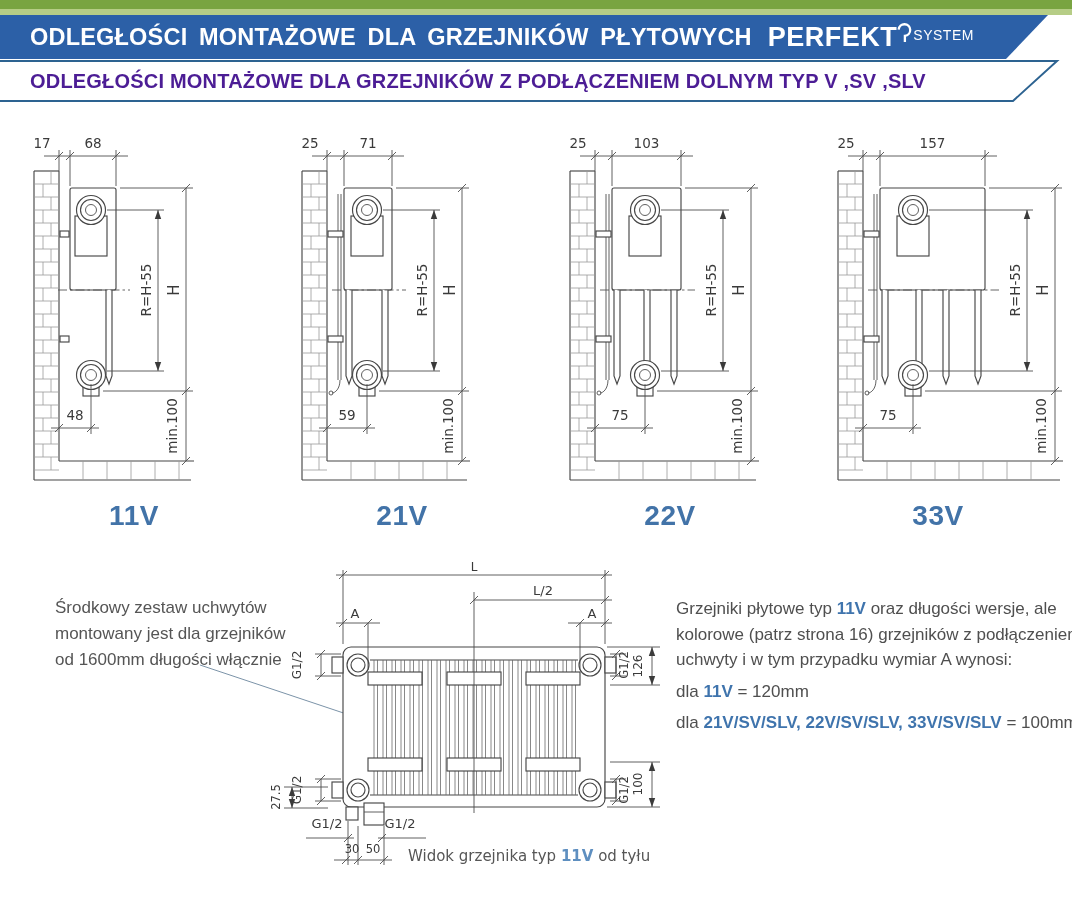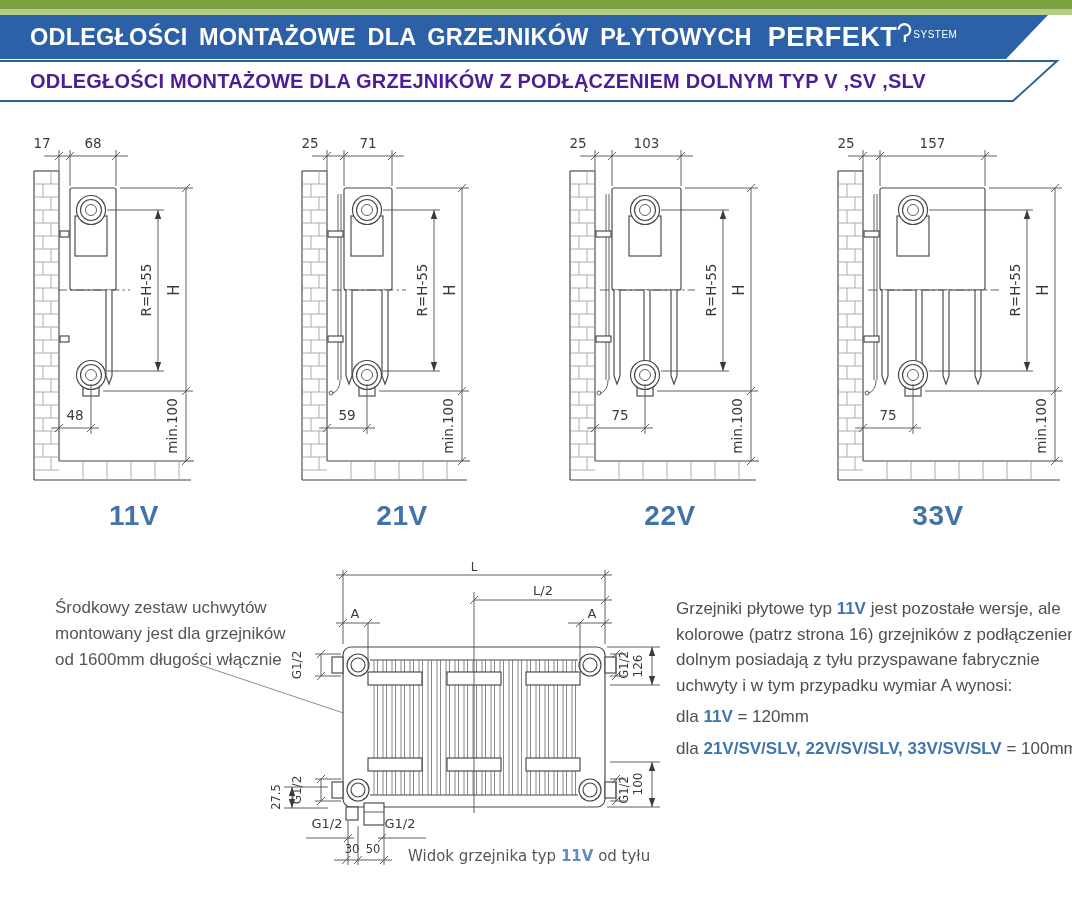--- a/index.html
+++ b/index.html
@@ -11,21 +11,21 @@
   .green-top .g2{height:6px;background:#b6cd86;}
   .banner-blue{position:absolute;left:0;top:15px;width:1048px;height:44px;background:#2c60a7;
                clip-path:polygon(0 0,100% 0,calc(100% - 42px) 100%,0 100%);
                display:flex;align-items:center;}
   .bb-title{margin-left:30px;color:#ffffff;font-size:23.5px;font-weight:700;
             letter-spacing:.2px;word-spacing:5px;white-space:nowrap;}
   .logo{display:inline-flex;align-items:center;margin-left:16px;}
   .logo-main{color:#fff;font-size:27px;font-weight:700;letter-spacing:.5px;line-height:30px;}
   .logo-arc{width:16px;height:26px;margin-left:-1px;margin-bottom:6px;}
   .logo-arc path{stroke:#fff;stroke-width:2.6;fill:none;}
-  .logo-sub{color:#fff;font-size:10px;font-weight:400;letter-spacing:.5px;margin-bottom:5px;margin-left:1px;}
+  .logo-sub{color:#fff;font-size:14px;font-weight:400;letter-spacing:.5px;margin-bottom:5px;margin-left:1px;}
   .banner-white-shape{position:absolute;left:0;top:60px;width:1072px;height:42px;}
   .banner-white-shape path{fill:#ffffff;stroke:#2d6391;stroke-width:2;}
   .banner-white-text{position:absolute;left:30px;top:60px;height:42px;display:flex;align-items:center;}
   .banner-white-text span{color:#4c1d95;font-size:20px;font-weight:600;letter-spacing:.2px;white-space:nowrap;}
   
   .diagrams-row{position:absolute;left:0;top:128px;width:1072px;display:flex;}
   .cell{width:268px;text-align:center;}
   .cell svg{display:block;margin:0 auto;}
   .type-label{font-size:28px;font-weight:600;color:#4273a8;margin-top:14px;letter-spacing:.5px;}
   
@@ -700,22 +700,21 @@
         <line x1="84" y1="304" x2="92" y2="296" class="dm"></line>
         <line x1="110" y1="304" x2="118" y2="296" class="dm"></line>
         <text x="82" y="293" class="dt" font-size="11.5" text-anchor="middle">30</text>
         <text x="103" y="293" class="dt" font-size="11.5" text-anchor="middle">50</text>
       </g>
       <text x="138" y="301" font-size="15" class="cap" text-anchor="start"><tspan>Widok grzejnika typ </tspan><tspan class="capacc">11V</tspan><tspan> od tyłu</tspan></text>
     </svg>
 
   <div class="note-right">
     <div id="nrLines">
-        <div class="nr-line"><span>Grzejniki płytowe typ </span><span class="acc">11V</span><span> jest pozostałe wersje, ale</span></div>
+        <div class="nr-line"><span>Grzejniki płytowe typ </span><span class="acc">11V</span><span> oraz długości wersje, ale</span></div>
         <div class="nr-line"><span>kolorowe (patrz strona 16) grzejników z podłączeniem</span></div>
-        <div class="nr-line"><span>dolnym posiadają z tyłu przyspawane fabrycznie</span></div>
         <div class="nr-line"><span>uchwyty i w tym przypadku wymiar A wynosi:</span></div>
         <div class="nr-line nr-item"><span>dla </span><span class="acc">11V</span><span> = 120mm</span></div>
         <div class="nr-line nr-item"><span>dla </span><span class="acc">21V/SV/SLV, 22V/SV/SLV, 33V/SV/SLV</span><span> = 100mm</span></div>
       </div>
   </div>
 
 </div>
 
 </body></html>

